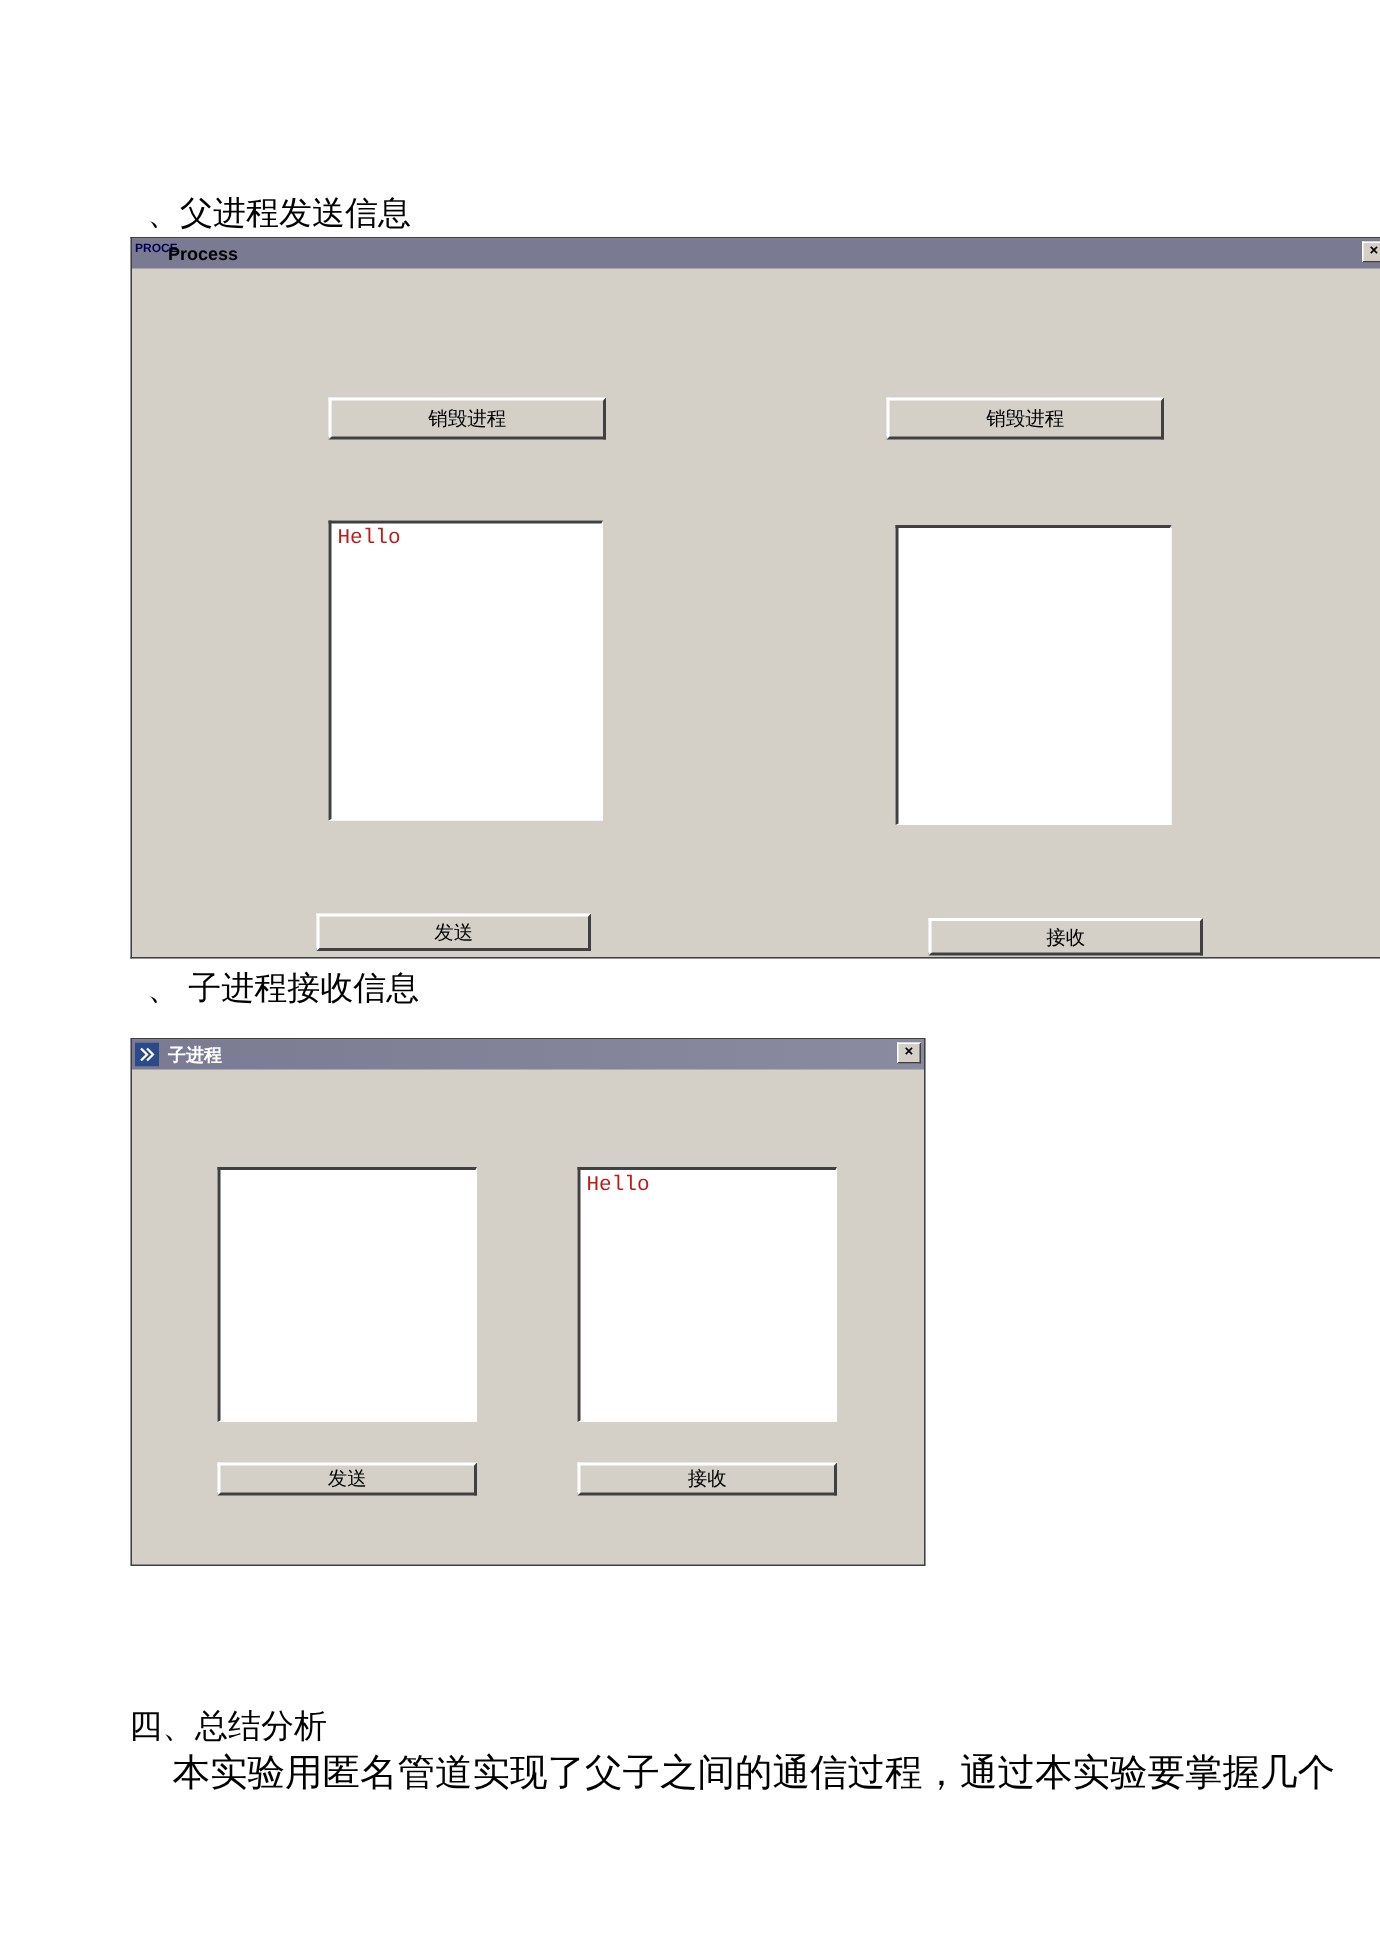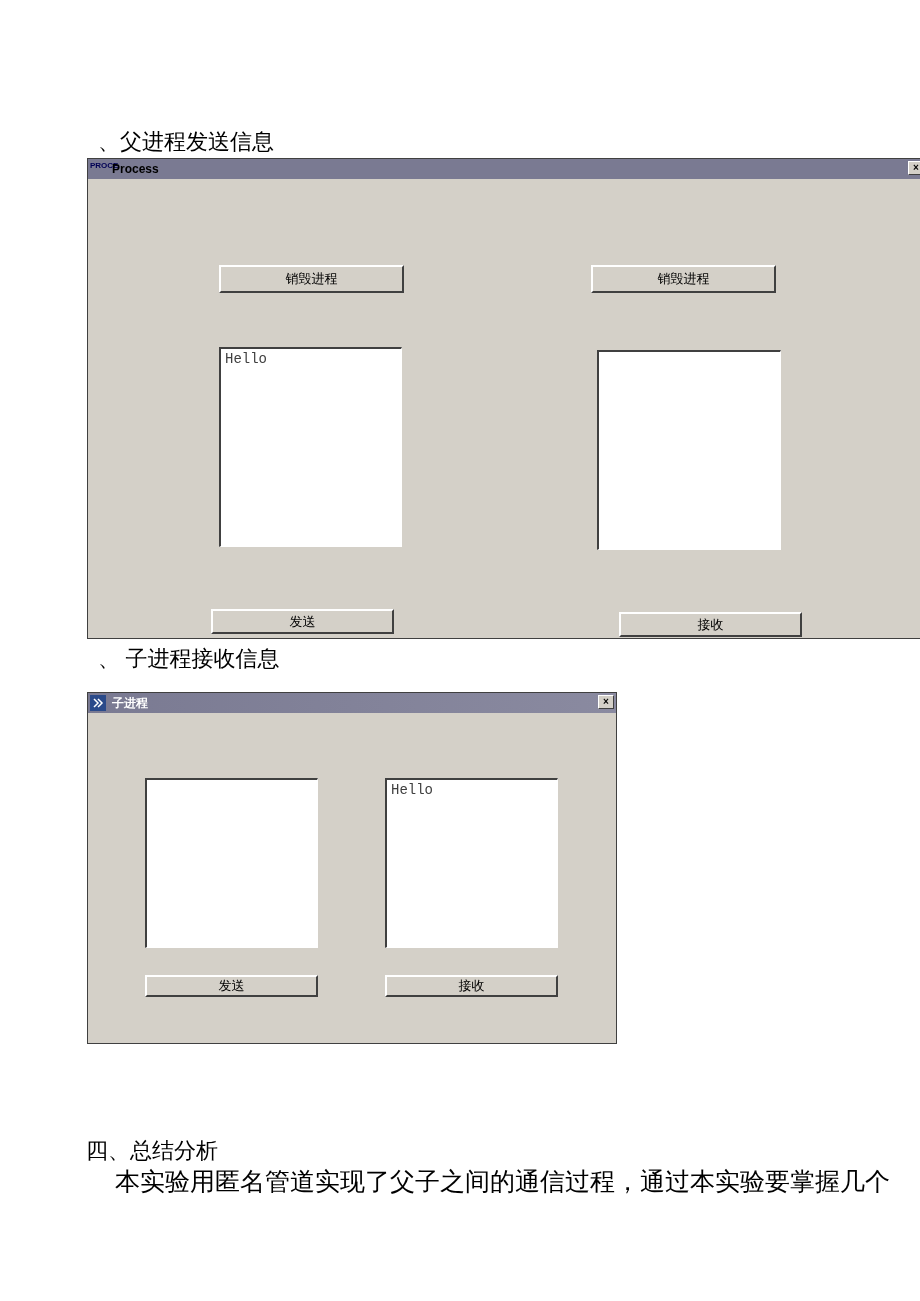--- a/index.html
+++ b/index.html
@@ -82,21 +82,21 @@
   .textbox {
     position: absolute;
     background: #ffffff;
     border-top: 2px solid #404040;
     border-left: 2px solid #404040;
     border-right: 1px solid #fff;
     border-bottom: 1px solid #fff;
     font-family: "Courier New", monospace;
     font-size: 14px;
     padding: 2px 4px;
-    color: #404040;
+    color: #b91c1c;
     overflow: hidden;
   }
   .small-icon {
     font-size: 8px;
     color: #005;
     font-family: Arial, sans-serif;
     font-weight: bold;
   }
 </style>
 </head>

